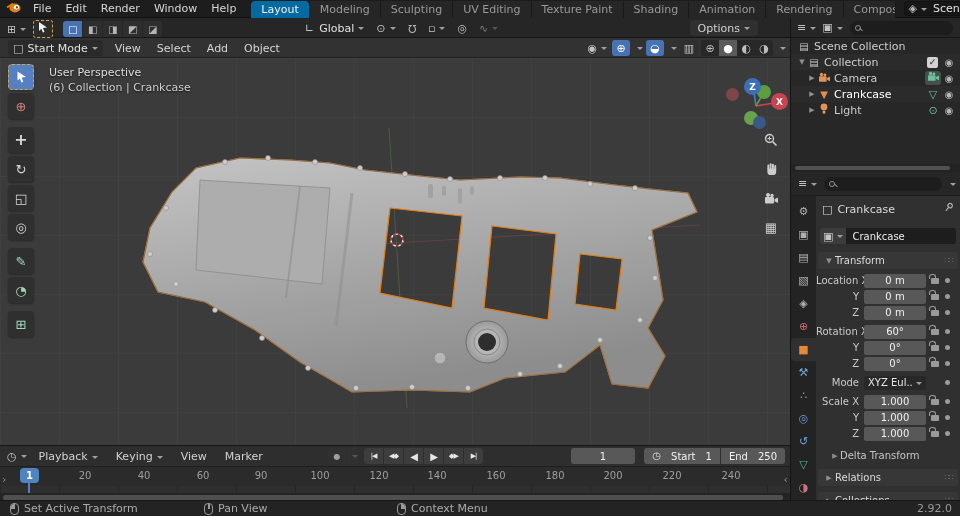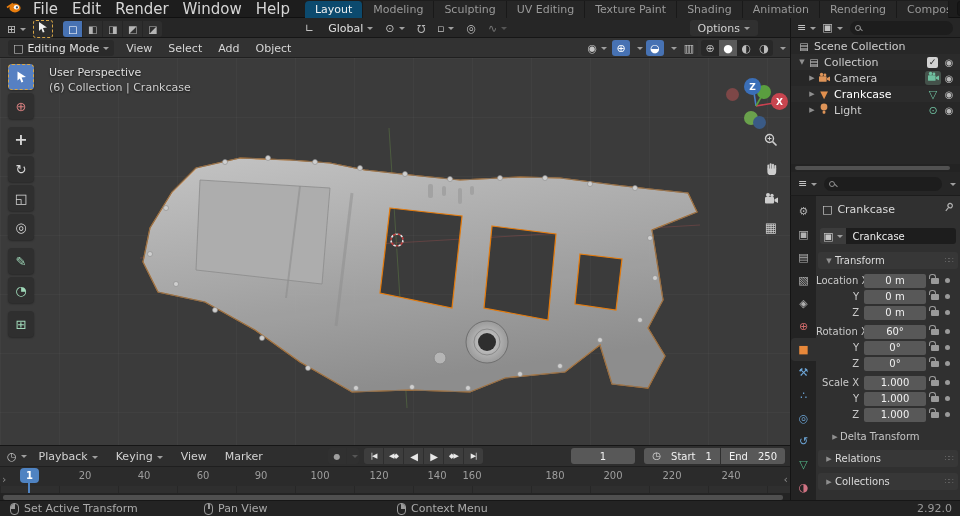--- a/index.html
+++ b/index.html
@@ -9,25 +9,25 @@
   .abs { position:absolute; }
   .row { display:flex; align-items:center; }
   .chev { display:inline-block; width:0; height:0; border:3px solid transparent;
     border-top-color:#9f9f9f; margin-left:4px; transform:translateY(2px); }
   .chev.dis { border-top-color:#555; }
   .g { display:inline-block; line-height:1; }
 
   
   #topbar { position:absolute; left:0; top:0; width:960px; height:18px; background:#1d1d1d;
     display:flex; align-items:center; border-bottom:1px solid #101010; }
-  .menu-item { padding:0 7px; color:#d6d6d6; font-size:15px; cursor:default; }
+  .menu-item { padding:0 7px; color:#d6d6d6; font-size:11px; cursor:default; }
   #tabs { display:flex; align-items:flex-end; height:18px; margin-left:8px; }
   .tab { background:#262626; color:#999; font-size:11px; padding:2px 10px 2px 10px; height:17px;
     border-right:1px solid #191919; white-space:nowrap; }
-  .tab.active { background:#0c4a6e; color:#f0f0f0; border-radius:4px 4px 0 0; }
+  .tab.active { background:#0369a1; color:#f0f0f0; border-radius:4px 4px 0 0; }
   .tab.clip { max-width:52px; overflow:hidden; }
   .chip { background:#171717; border:1px solid #121212; border-radius:3px; height:15px;
     display:flex; align-items:center; padding:0 4px; color:#e3e3e3; }
   .chip .lbl { margin:0 6px; }
 
   
   #toolsettings { position:absolute; left:0; top:18px; width:790px; height:20px; background:#262626;
     border-bottom:1px solid #161616; }
   .ts-btn { height:16px; display:flex; align-items:center; padding:0 3px; border-radius:3px; color:#c2c2c2; }
   .tool-active { border:1px dashed #d8a646; background:#2c2c2c; border-radius:3px; padding:1px 4px; }
@@ -225,21 +225,21 @@
       <span class="selmode first">□</span>
       <span class="selmode">◧</span>
       <span class="selmode">◨</span>
       <span class="selmode">◩</span>
       <span class="selmode last">◪</span>
     </span>
   </div>
   <div class="row abs" style="left:302px; top:2px; gap:6px">
     <span class="ts-btn">
       <span class="g">∟</span>
-      <span style="margin-left:14px; color:#e0e0e0">Global</span>
+      <span style="margin-left:5px; color:#e0e0e0">Global</span>
       <span class="chev"></span>
     </span>
     <span class="ts-btn">
       <span class="g">⊙</span>
       <span class="chev"></span>
     </span>
     <span class="ts-btn">
       <span class="g" style="transform:rotate(180deg); color:#b5b5b5">Ω</span>
     </span>
     <span class="ts-btn">
@@ -259,21 +259,21 @@
       <span>Options</span>
       <span class="chev"></span>
     </span>
   </div>
 </div>
 
 <div id="vpheader">
   <div class="row abs" style="left:4px; top:2px">
     <span id="mode-dd">
       <span class="g" style="margin-right:4px; color:#c5c5c5">□</span>
-      <span>Editing Mode</span>
+      <span>Start Mode</span>
       <span class="chev"></span>
     </span>
     <span class="vmenu">View</span>
     <span class="vmenu">Select</span>
     <span class="vmenu">Add</span>
     <span class="vmenu">Object</span>
   </div>
   <div class="row abs" style="right:4px; top:2px; gap:3px">
     <span class="hbtn">
       <span class="g">◉</span>
@@ -614,20 +614,28 @@
     <span class="lock"></span>
       <span class="kdot"></span>
   </div>
   <div class="trow">
     <span class="tlabel">Z</span>
     <span class="tfield">0°</span>
     <span class="lock"></span>
       <span class="kdot"></span>
   </div>
   <div class="trow gap">
+    <span class="tlabel">Mode</span>
+    <span class="tdrop">
+      <span>XYZ Eul..</span>
+      <span class="chev"></span>
+    </span>
+    <span class="kdot" style="margin-left:19px"></span>
+  </div>
+  <div class="trow gap">
     <span class="tlabel">Scale X</span>
     <span class="tfield">1.000</span>
     <span class="lock"></span>
       <span class="kdot"></span>
   </div>
   <div class="trow">
     <span class="tlabel">Y</span>
     <span class="tfield">1.000</span>
     <span class="lock"></span>
       <span class="kdot"></span>
@@ -694,21 +702,21 @@
   </div>
   <div id="tl-ruler">
     <span class="edge-ch" style="left:2px">›</span>
     <span class="tick" style="left:85px">20</span>
     <span class="tick" style="left:144px">40</span>
     <span class="tick" style="left:203px">60</span>
     <span class="tick" style="left:261px">90</span>
     <span class="tick" style="left:320px">100</span>
     <span class="tick" style="left:379px">120</span>
     <span class="tick" style="left:437px">140</span>
-    <span class="tick" style="left:472px">160</span>
+    <span class="tick" style="left:496px">160</span>
     <span class="tick" style="left:555px">180</span>
     <span class="tick" style="left:613px">200</span>
     <span class="tick" style="left:672px">220</span>
     <span class="tick" style="left:731px">240</span>
     <span class="edge-ch" style="right:2px">‹</span>
     <span id="playhead-badge">1</span>
     <span id="playhead-line"></span>
   </div>
   <div id="tl-channel"></div>
   <div id="tl-scroll">

